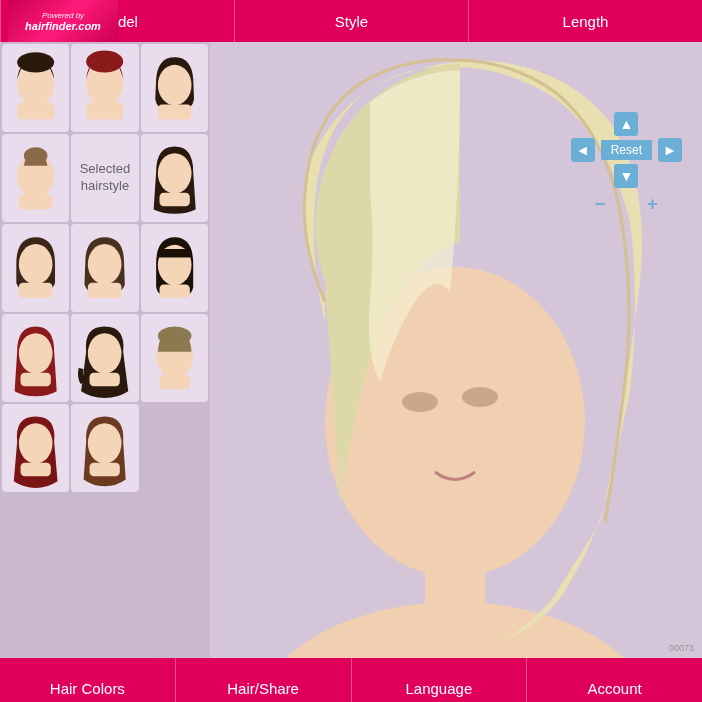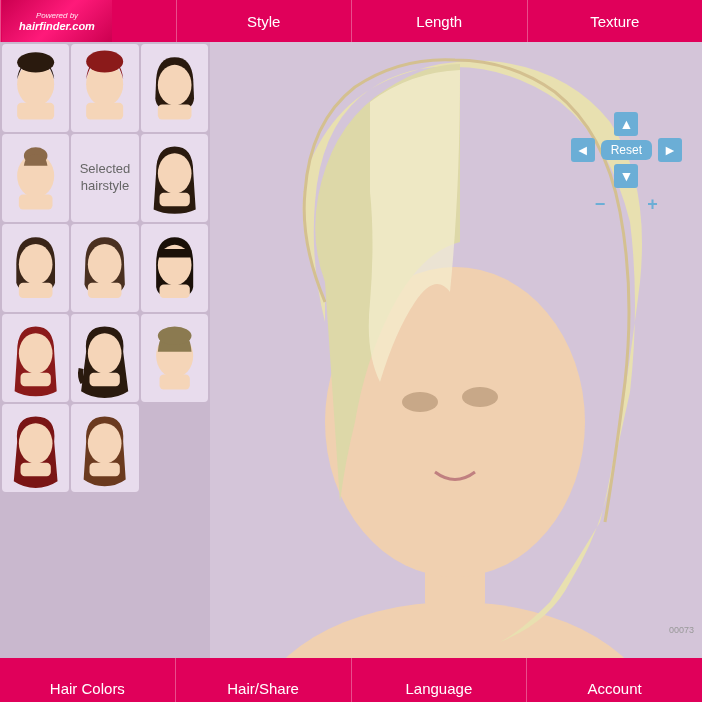--- a/index.html
+++ b/index.html
@@ -112,38 +112,38 @@
       align-items: center;
       justify-content: center;
       color: white;
       font-size: 14px;
       font-weight: bold;
     }
     .reset-btn {
       background: #6baed6;
       color: white;
       border: none;
-      border-radius: 6px;
+      border-radius: 1px;
       padding: 3px 10px;
       cursor: pointer;
       font-size: 12px;
     }
     .zoom-minus, .zoom-plus {
       background: none;
       border: none;
       color: #6baed6;
       font-size: 18px;
       cursor: pointer;
       font-weight: bold;
     }
 
     
     .version-text {
       position: absolute;
-      bottom: 23px;
+      bottom: 5px;
       right: 8px;
       font-size: 9px;
       color: #999;
     }
 
     
     .bottom-nav {
       height: 60px;
       background: #e0005a;
       display: flex;
@@ -157,21 +157,21 @@
       font-size: 15px;
       font-weight: 500;
       cursor: pointer;
       border-right: 1px solid rgba(255,255,255,0.3);
     }
     .bottom-nav-item:last-child { border-right: none; }
 
     
     .logo-box {
       position: absolute;
-      top: 0; left: 2px;
+      top: 0; left: 8px;
       width: 110px;
       height: 42px;
       overflow: hidden;
     }
     .logo-diagonal {
       position: absolute;
       top: 0; left: 0;
       width: 110px;
       height: 42px;
       background: linear-gradient(135deg, #cc0050 0%, #ff1a7a 50%, #cc0050 100%);
@@ -190,21 +190,20 @@
   <div class="logo-box">
     <div class="logo-diagonal">
       <span class="logo-text-small">Powered by</span>
       <span class="logo-text-main">hairfinder.com</span>
     </div>
   </div>
   <div class="top-nav-tabs">
     <div class="top-nav-tab">Model</div>
     <div class="top-nav-tab">Style</div>
     <div class="top-nav-tab">Length</div>
-    <div class="top-nav-tab">Texture</div>
   </div>
 </div>
 
 <div class="main-content">
 
   <div class="sidebar">
 
     <div class="hair-item">
       <svg class="hair-svg" viewBox="0 0 80 85" xmlns="http://www.w3.org/2000/svg">
 

